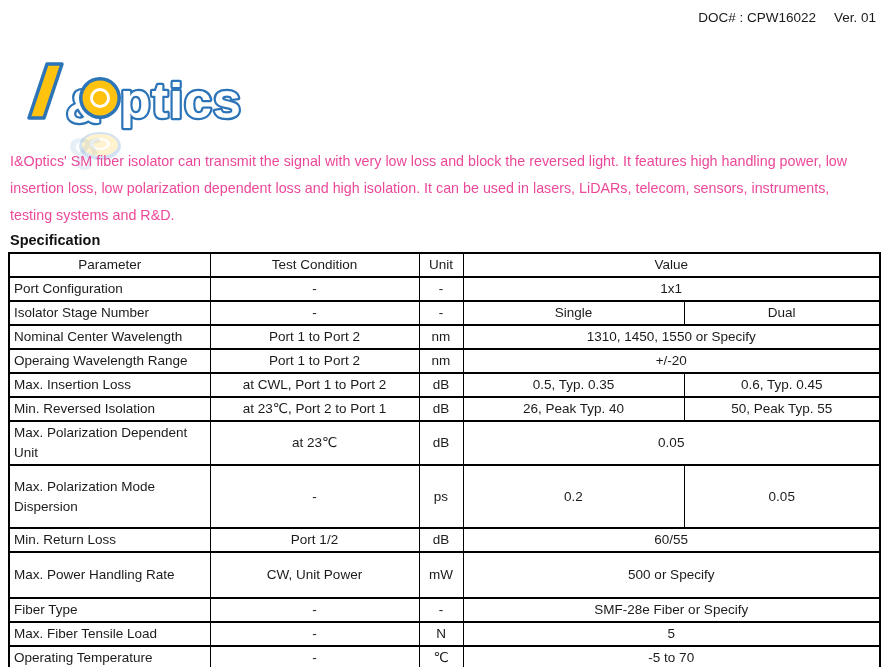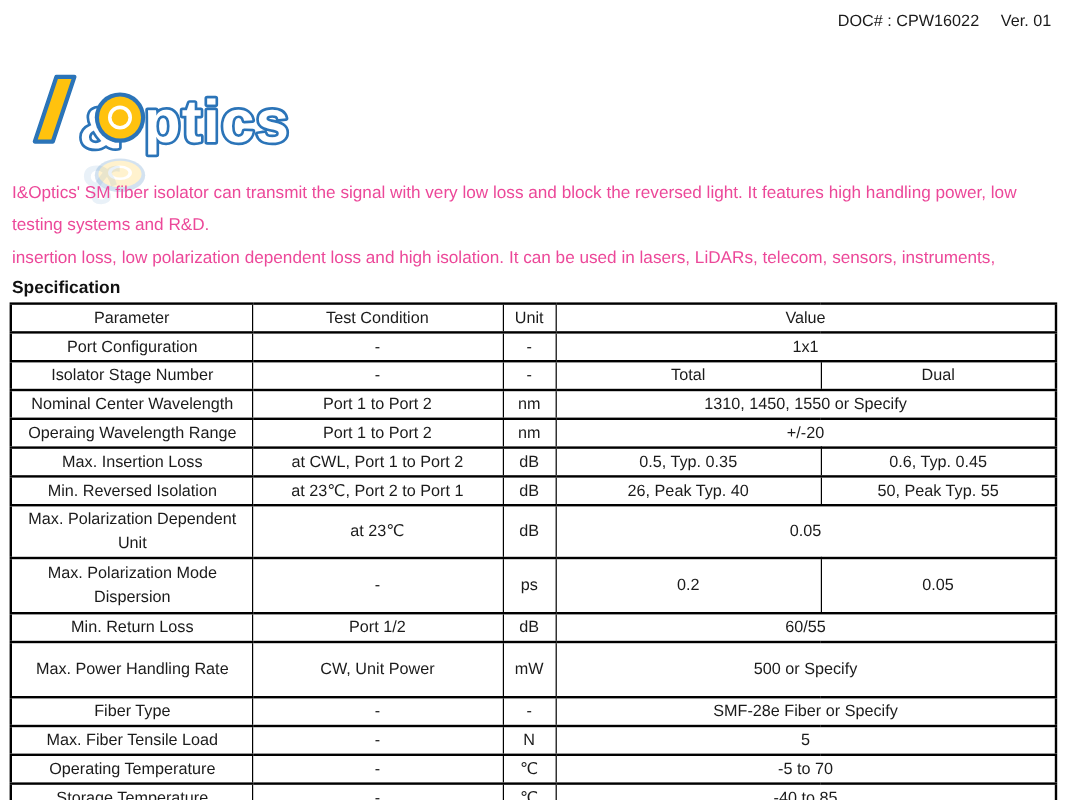--- a/index.html
+++ b/index.html
@@ -90,21 +90,21 @@
     border-bottom:2px solid var(--border);
     font-weight:400;
     text-align:center;
     vertical-align:middle;
     padding:1px 3px;
     line-height:20px;
     overflow:hidden;
   }
   table.spec{border:2px solid var(--border);}
   table.spec td.param{
-    text-align:center;
+    text-align:left;
     padding-left:4px;
     margin-top:28px;
   }
 </style>
 </head>
 <body>
 
 <div class="page">
 
   <div class="doc-header">
@@ -133,22 +133,22 @@
         <circle cx="92" cy="44" r="7" style="fill:var(--brand_yellow)"></circle>
       </g>
 
       <text x="112" y="64" font-size="50" font-weight="700" letter-spacing="1" style="fill:#ffffff;stroke:var(--brand_blue)" stroke-width="4.5" paint-order="stroke" stroke-linejoin="round">ptics</text>
     </svg>
   </div>
 
 
   <div class="description">
     <div class="line">I&amp;Optics' SM fiber isolator can transmit the signal with very low loss and block the reversed light. It features high handling power, low</div>
+    <div class="line">insertion loss, low polarization dependent loss and high isolation. It can be used in lasers, LiDARs, telecom, sensors, instruments,</div>
     <div class="line">testing systems and R&amp;D.</div>
-    <div class="line">insertion loss, low polarization dependent loss and high isolation. It can be used in lasers, LiDARs, telecom, sensors, instruments,</div>
   </div>
 
   <div class="section-heading">Specification</div>
 
   <div class="table-wrap">
     <table class="spec">
       <colgroup>
         <col style="width:201px">
           <col style="width:209px">
           <col style="width:44px">
@@ -165,21 +165,21 @@
         <tr style="height:22px">
           <td class="param">Port Configuration</td>
           <td>-</td>
           <td>-</td>
           <td colspan="2">1x1</td>
         </tr>
         <tr style="height:22px">
           <td class="param">Isolator Stage Number</td>
           <td>-</td>
           <td>-</td>
-          <td>Total</td>
+          <td>Single</td>
           <td>Dual</td>
         </tr>
         <tr style="height:22px">
           <td class="param">Nominal Center Wavelength</td>
           <td>Port 1 to Port 2</td>
           <td>nm</td>
           <td colspan="2">1310, 1450, 1550 or Specify</td>
         </tr>
         <tr style="height:22px">
           <td class="param">Operaing Wavelength Range</td>
@@ -200,21 +200,21 @@
           <td>dB</td>
           <td>26, Peak Typ. 40</td>
           <td>50, Peak Typ. 55</td>
         </tr>
         <tr style="height:44px">
           <td class="param">Max. Polarization Dependent Unit</td>
           <td>at 23℃</td>
           <td>dB</td>
           <td colspan="2">0.05</td>
         </tr>
-        <tr style="height:46px">
+        <tr style="height:63px">
           <td class="param">Max. Polarization Mode Dispersion</td>
           <td>-</td>
           <td>ps</td>
           <td>0.2</td>
           <td>0.05</td>
         </tr>
         <tr style="height:22px">
           <td class="param">Min. Return Loss</td>
           <td>Port 1/2</td>
           <td>dB</td>

